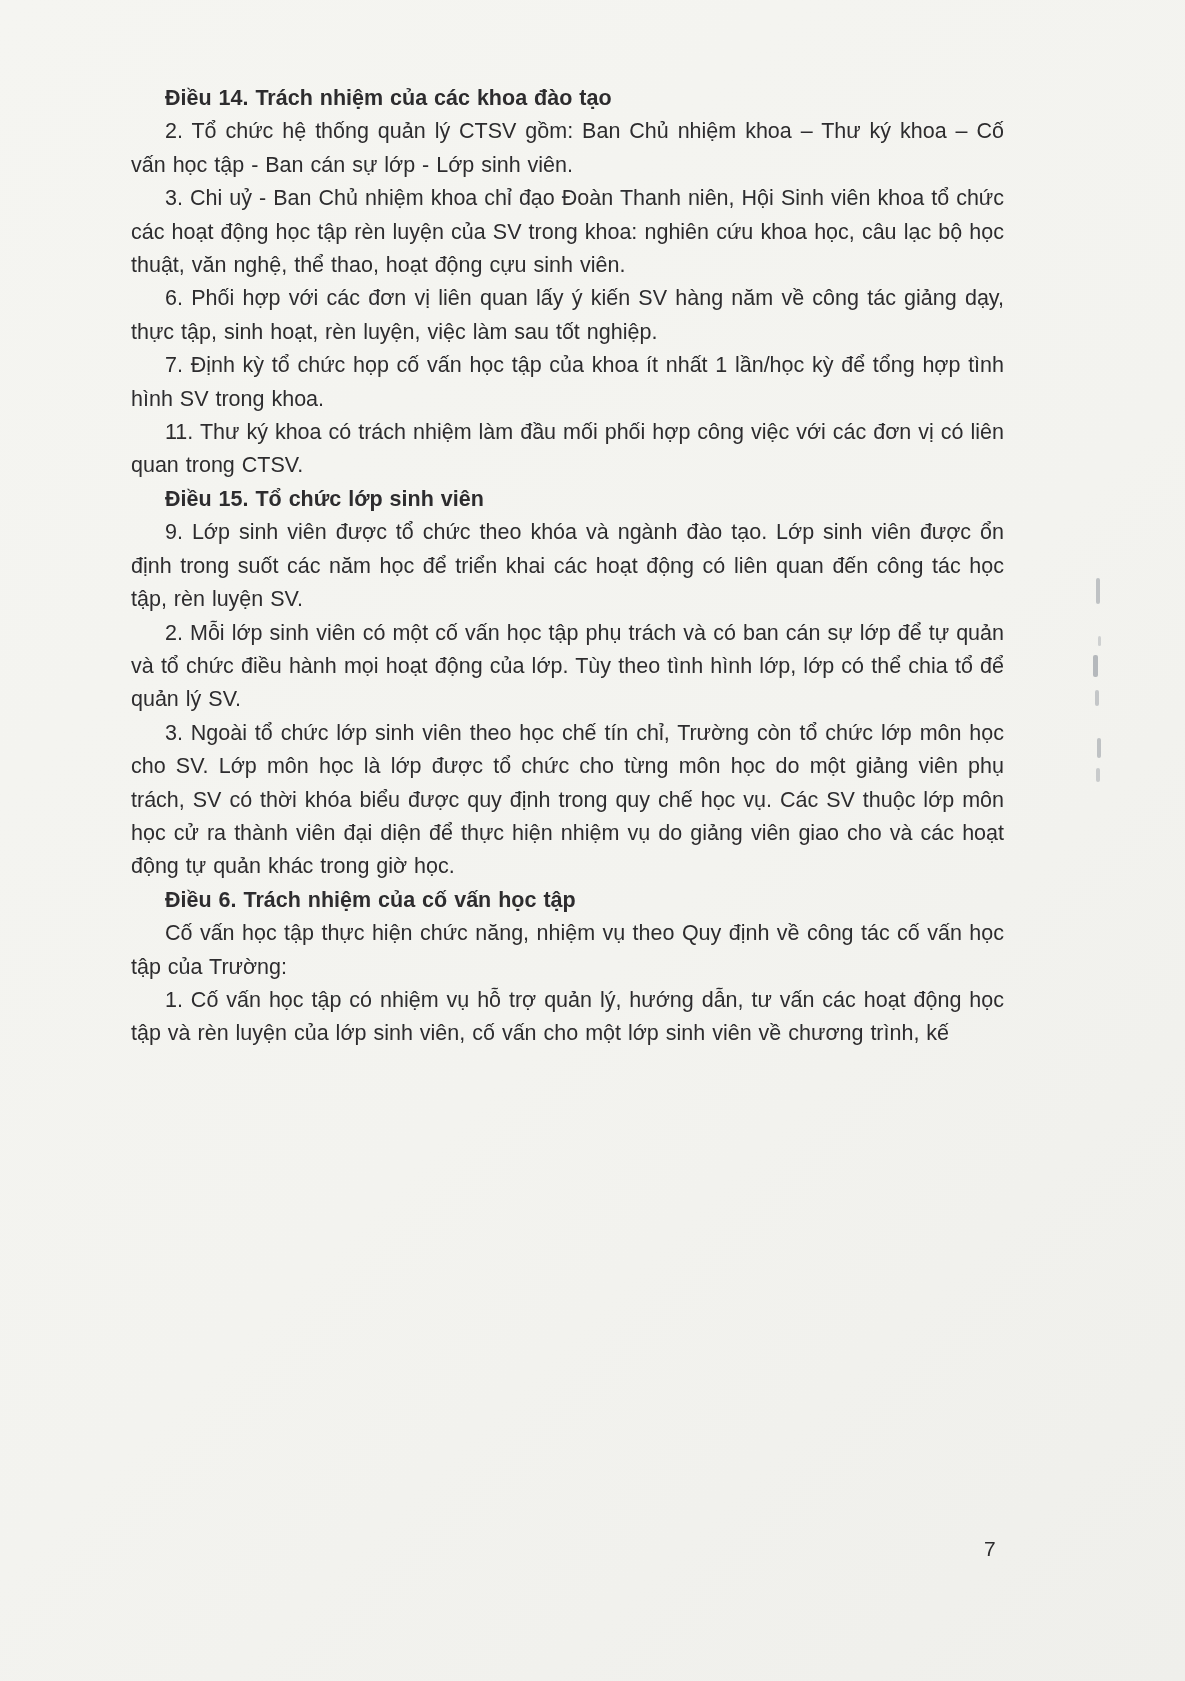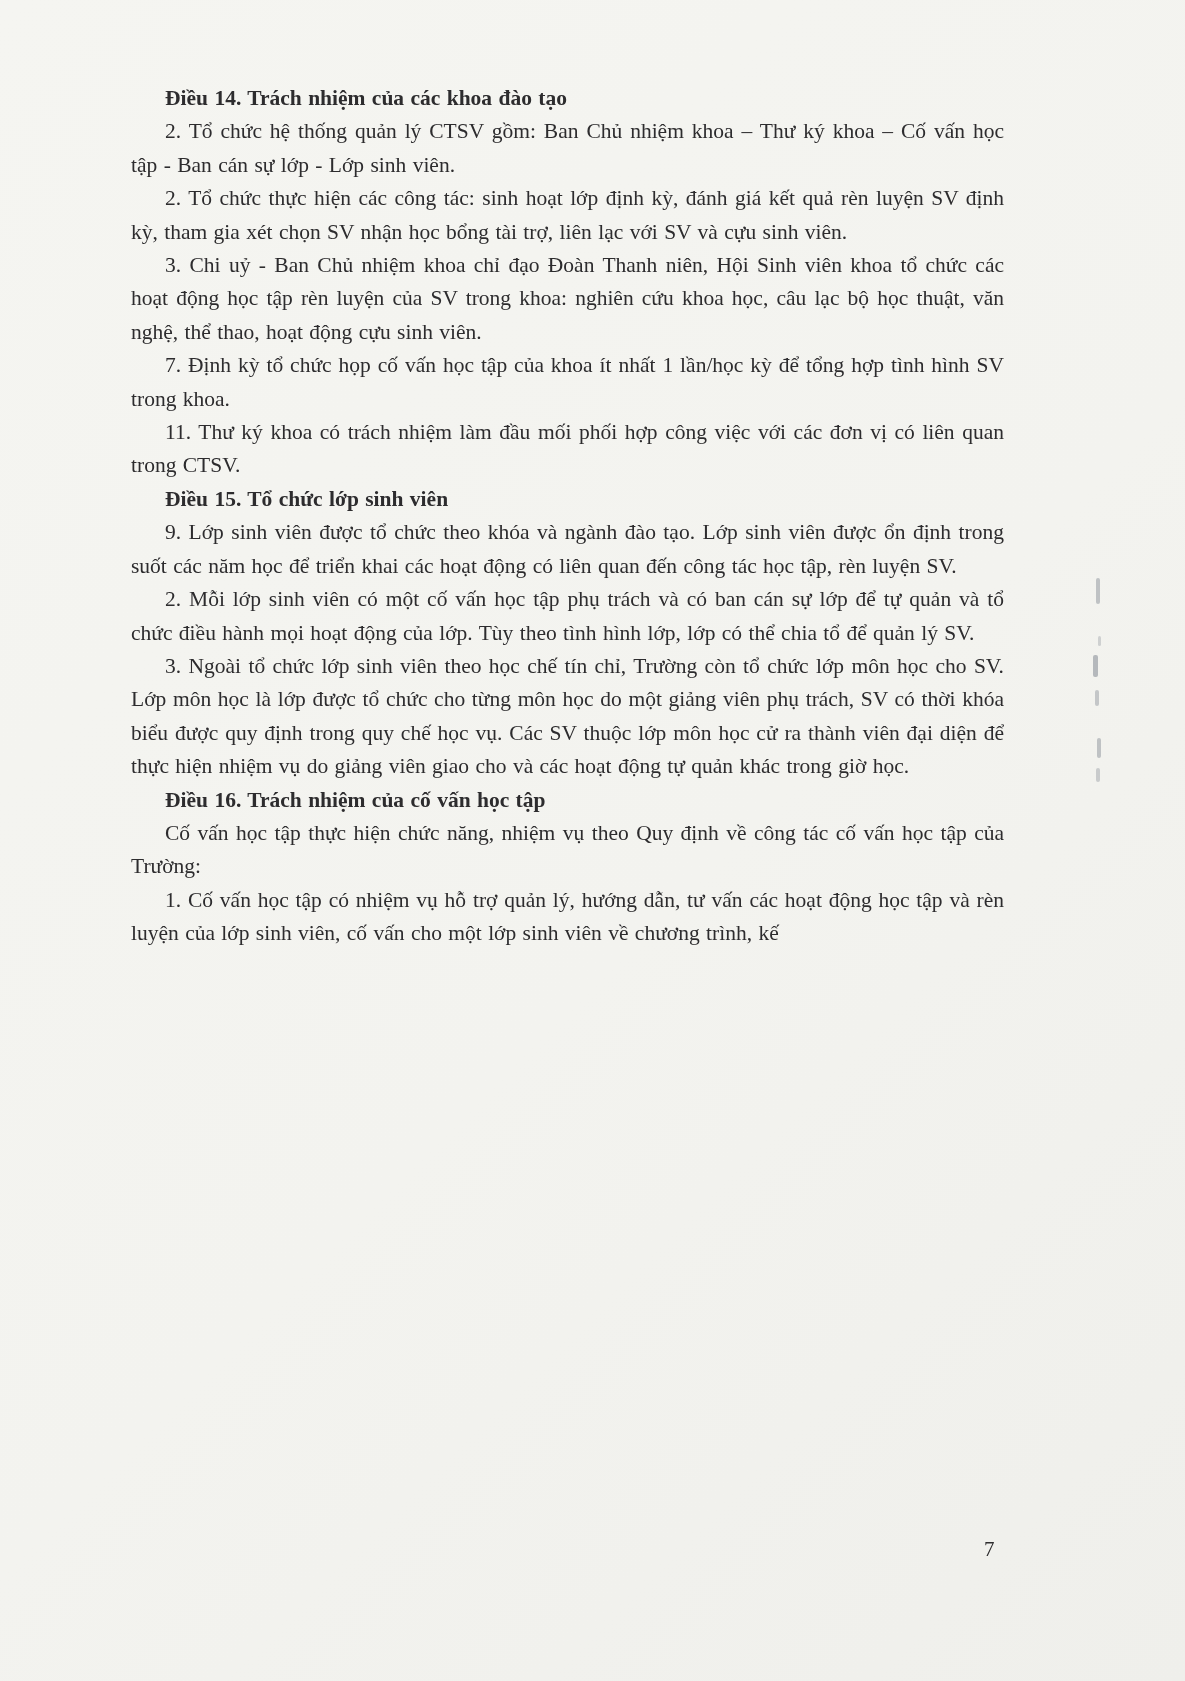--- a/index.html
+++ b/index.html
@@ -7,21 +7,21 @@
     padding: 0;
     background: #e8e8e4;
   }
   .page {
     position: relative;
     width: 1185px;
     height: 1681px;
     margin: 0 auto;
     background: linear-gradient(135deg, #f5f5f1 0%, #f3f3ef 55%, #efefeb 100%);
     overflow: hidden;
-    font-family: Liberation Serif, serif;
+    font-family: Liberation Sans, sans-serif;
     color: #2d2c2e;
   }
   .content {
     position: absolute;
     left: 131px;
     top: 82px;
     width: 873px;
   }
   .para {
     margin: 0;
@@ -55,29 +55,29 @@
   .a5 { left: 1097px; top: 738px; width: 4px; height: 20px; opacity: .5; }
   .a6 { left: 1096px; top: 768px; width: 4px; height: 14px; opacity: .4; }
 </style>
 </head>
 <body>
 
 <div class="page">
   <div class="content">
       <p class="para heading">Điều 14. Trách nhiệm của các khoa đào tạo</p>
       <p class="para">2.  Tổ chức hệ thống quản lý CTSV gồm: Ban Chủ nhiệm khoa – Thư ký khoa – Cố vấn học tập - Ban cán sự lớp - Lớp sinh viên.</p>
-      <p class="para">2.  Tổ chức thực hiện các công tác: sinh hoạt lớp định kỳ, đánh giá kết quả rèn luyện SV định kỳ, tham gia xét chọn SV nhận học bổng tài trợ, liên lạc với SV và cựu sinh viên.</p>
       <p class="para">3.  Chi uỷ - Ban Chủ nhiệm khoa chỉ đạo Đoàn Thanh niên, Hội Sinh viên khoa tổ chức các hoạt động học tập rèn luyện của SV trong khoa: nghiên cứu khoa học, câu lạc bộ học thuật, văn nghệ, thể thao, hoạt động cựu sinh viên.</p>
+      <p class="para">6.  Phối hợp với các đơn vị liên quan lấy ý kiến SV hàng năm về công tác giảng dạy, thực tập, sinh hoạt, rèn luyện, việc làm sau tốt nghiệp.</p>
       <p class="para">7.  Định kỳ tổ chức họp cố vấn học tập của khoa ít nhất 1 lần/học kỳ để tổng hợp tình hình SV trong khoa.</p>
       <p class="para">11. Thư ký khoa có trách nhiệm làm đầu mối phối hợp công việc với các đơn vị có liên quan trong CTSV.</p>
       <p class="para heading">Điều 15. Tổ chức lớp sinh viên</p>
       <p class="para">9.  Lớp sinh viên được tổ chức theo khóa và ngành đào tạo. Lớp sinh viên được ổn định trong suốt các năm học để triển khai các hoạt động có liên quan đến công tác học tập, rèn luyện SV.</p>
       <p class="para">2.  Mỗi lớp sinh viên có một cố vấn học tập phụ trách và có ban cán sự lớp để tự quản và tổ chức điều hành mọi hoạt động của lớp. Tùy theo tình hình lớp, lớp có thể chia tổ để quản lý SV.</p>
       <p class="para">3.  Ngoài tổ chức lớp sinh viên theo học chế tín chỉ, Trường còn tổ chức lớp môn học cho SV. Lớp môn học là lớp được tổ chức cho từng môn học do một giảng viên phụ trách, SV có thời khóa biểu được quy định trong quy chế học vụ. Các SV thuộc lớp môn học cử ra thành viên đại diện để thực hiện nhiệm vụ do giảng viên giao cho và các hoạt động tự quản khác trong giờ học.</p>
-      <p class="para heading">Điều 16. Trách nhiệm của cố vấn học tập</p>
+      <p class="para heading">Điều 6. Trách nhiệm của cố vấn học tập</p>
       <p class="para">Cố vấn học tập thực hiện chức năng, nhiệm vụ theo Quy định về công tác cố vấn học tập của Trường:</p>
       <p class="para">1. Cố vấn học tập có nhiệm vụ hỗ trợ quản lý, hướng dẫn, tư vấn các hoạt động học tập và rèn luyện của lớp sinh viên, cố vấn cho một lớp sinh viên về chương trình, kế</p>
     </div>
 
   <div class="page-number">7</div>
 
   <div class="artifact a1"></div>
   <div class="artifact a2"></div>
   <div class="artifact a3"></div>
   <div class="artifact a4"></div>

